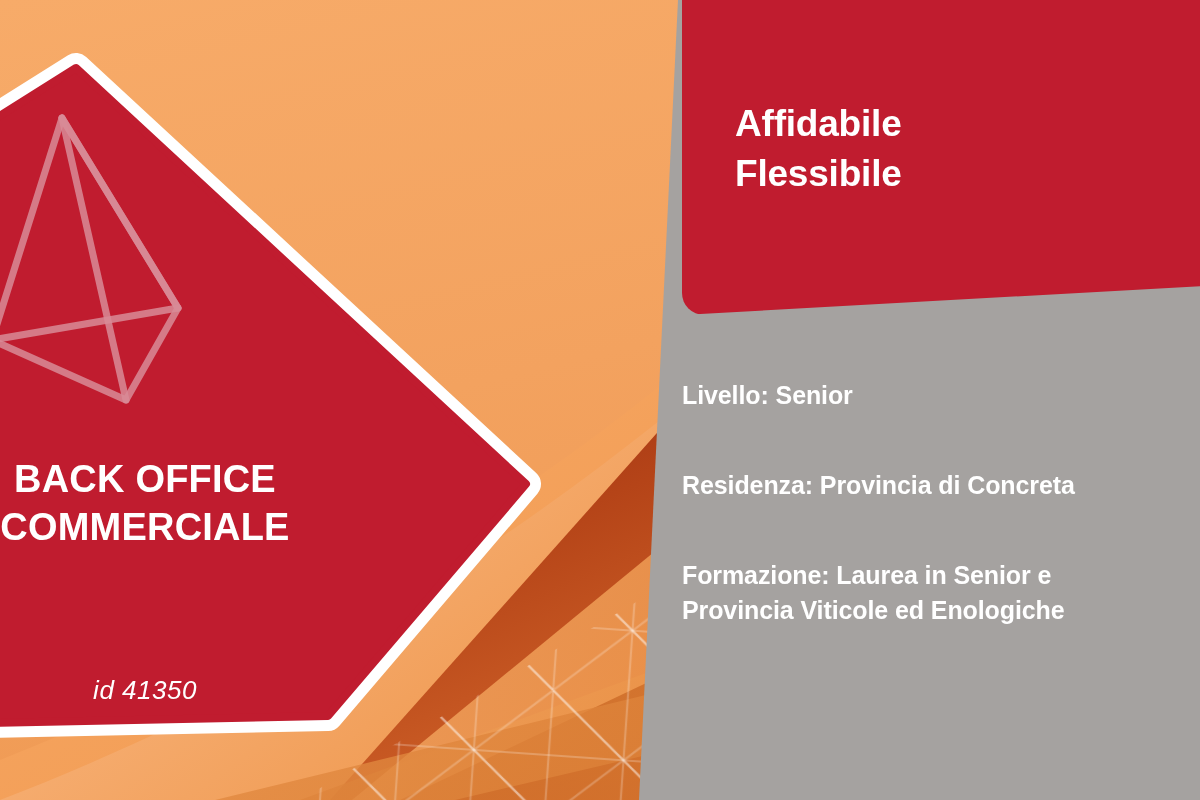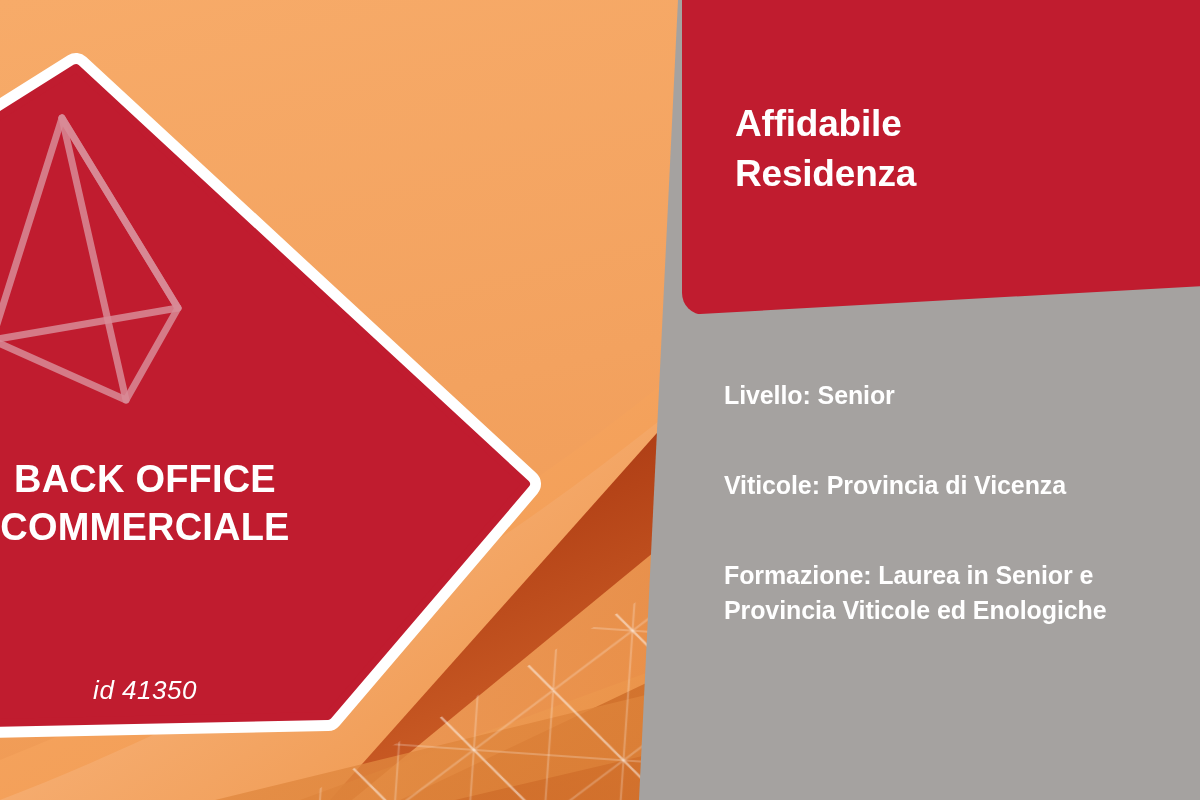--- a/index.html
+++ b/index.html
@@ -68,21 +68,21 @@
     position: absolute;
     left: 682px;
     top: 378px;
     width: 505px;
     color: #ffffff;
     font-size: 25px;
     font-weight: bold;
     line-height: 35px;
     letter-spacing: -0.1px;
   }
-  .details .row { margin-bottom: 55px; margin-left: 42px; }
+  .details .row { margin-bottom: 55px; }
   .details .row:last-child { margin-bottom: 0; }
 
   
   .badge-wrap {
     position: absolute;
     left: -70px;
     top: 40px;
     width: 610px;
     height: 690px;
   }
@@ -185,26 +185,26 @@
     <path d="M215 800 L 1200 560 L 1200 625 L 455 800 Z" fill="url(#gBandLow)" opacity="0.8"></path>
     <path d="M300 800 L 1200 270 L 1200 800 Z" fill="url(#mesh)" opacity="0.85"></path>
   </svg>
 
   <div class="gray-panel"></div>
 
   <div class="red-panel"></div>
 
   <div class="tagline">
     <div>Affidabile</div>
-    <div>Residenza</div>
+    <div>Flessibile</div>
   </div>
 
   <div class="details">
     <div class="row">Livello: Senior</div>
-    <div class="row">Viticole: Provincia di Vicenza</div>
+    <div class="row">Residenza: Provincia di Concreta</div>
     <div class="row">
       <div>Formazione: Laurea in Senior e</div>
       <div>Provincia Viticole ed Enologiche</div>
     </div>
   </div>
 
   <div class="badge-wrap">
     <svg class="badge-svg" width="620" height="700" viewBox="0 0 620 700" aria-hidden="true">
       <path d="M146 28
                L 596 444

